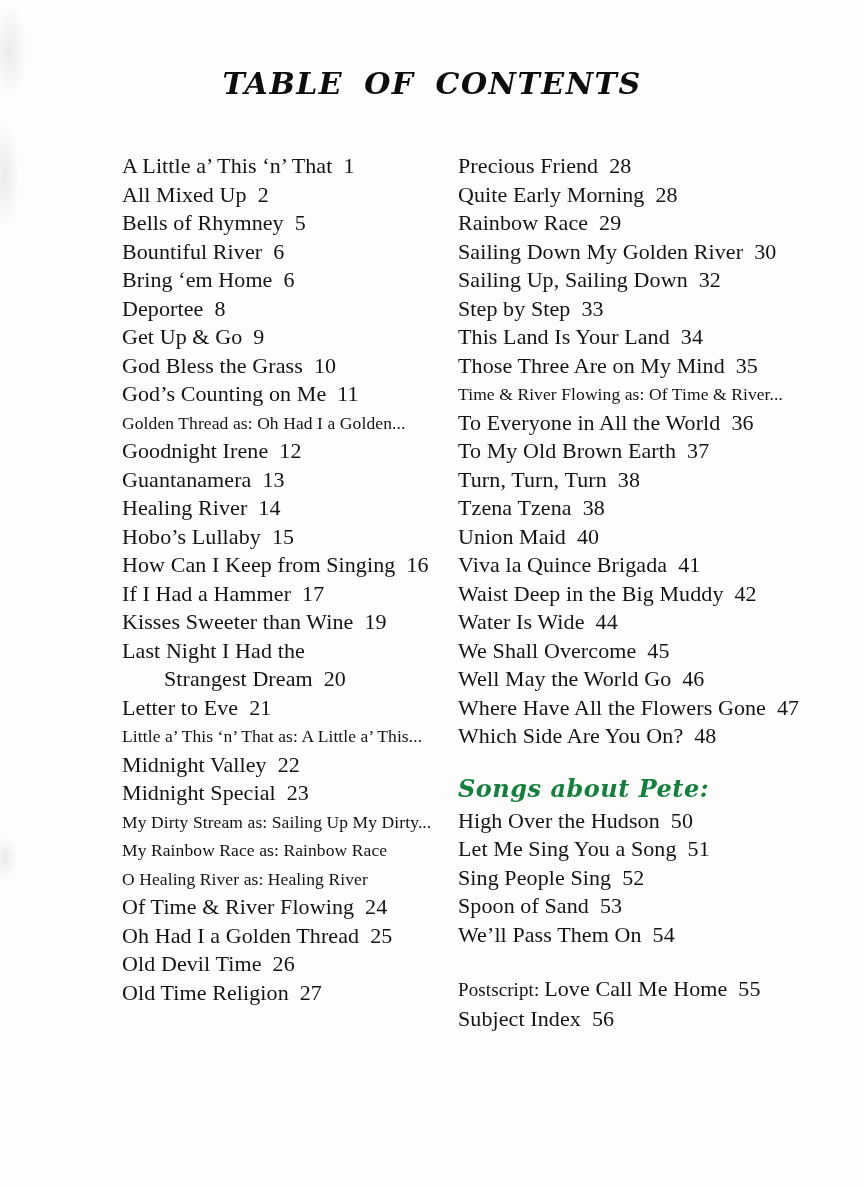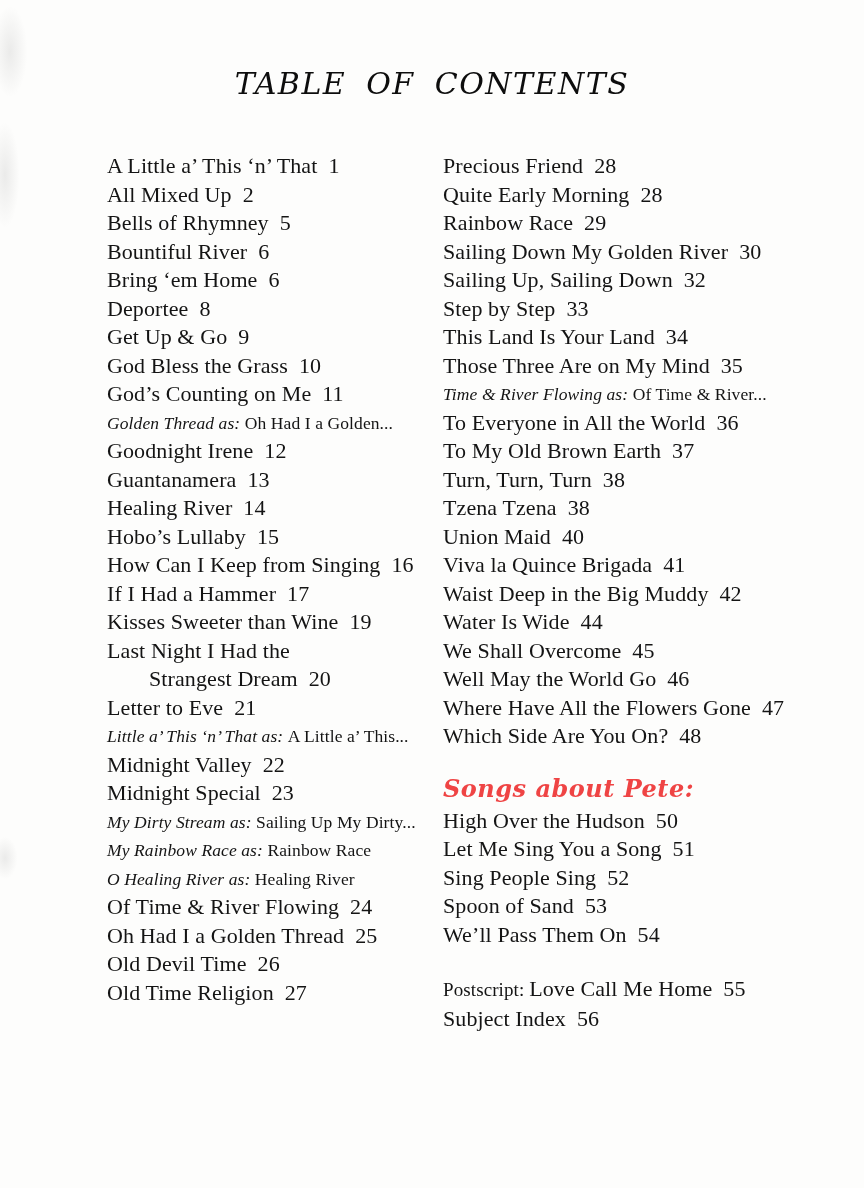--- a/index.html
+++ b/index.html
@@ -11,43 +11,43 @@
   }
   .smudge{position:absolute;pointer-events:none;
     background:radial-gradient(ellipse at center, rgba(110,110,110,0.13), rgba(110,110,110,0) 68%);}
   .smudge.s1{left:-8px;top:4px;width:36px;height:95px;}
   .smudge.s2{left:-10px;top:120px;width:30px;height:110px;}
   .smudge.s3{left:-8px;top:836px;width:26px;height:44px;}
   .title{
     position:absolute;top:66px;left:0;width:100%;margin:0;
     text-align:center;
     font-family:"DejaVu Serif", serif;
-    font-weight:normal;font-style:italic;
+    font-weight:bold;font-style:italic;
     font-size:30px;letter-spacing:1.5px;word-spacing:9px;
     color:#0d0d0d;
   }
-  .columns{position:absolute;top:152px;left:107px;display:flex;}
+  .columns{position:absolute;top:152px;left:122px;display:flex;}
   .col{display:block;}
   .col-left{width:336px;}
   .col-right{width:352px;}
   .row{
     line-height:28.5px;font-size:22px;white-space:nowrap;
     letter-spacing:0.1px;
   }
   .fit{display:inline-block;white-space:nowrap;}
   .row .pg{margin-left:11px;}
   .row.cont{padding-left:42px;}
   .row.xref{font-size:17.5px;}
-  .row.xref .ref{font-style:italic;}
+  .row.xref .ref{}
   .row .prefix{font-size:19px;}
   .row.heading{
     font-family:"DejaVu Serif", serif;
     font-weight:bold;font-style:italic;
     font-size:24px;line-height:36px;letter-spacing:0.5px;
-    color:#ef4444;
+    color:#15803d;
   }
   .gap{width:100%;}
 </style>
 </head>
 <body>
 
 <div class="page">
   <div class="smudge s1"></div>
   <div class="smudge s2"></div>
   <div class="smudge s3"></div>

